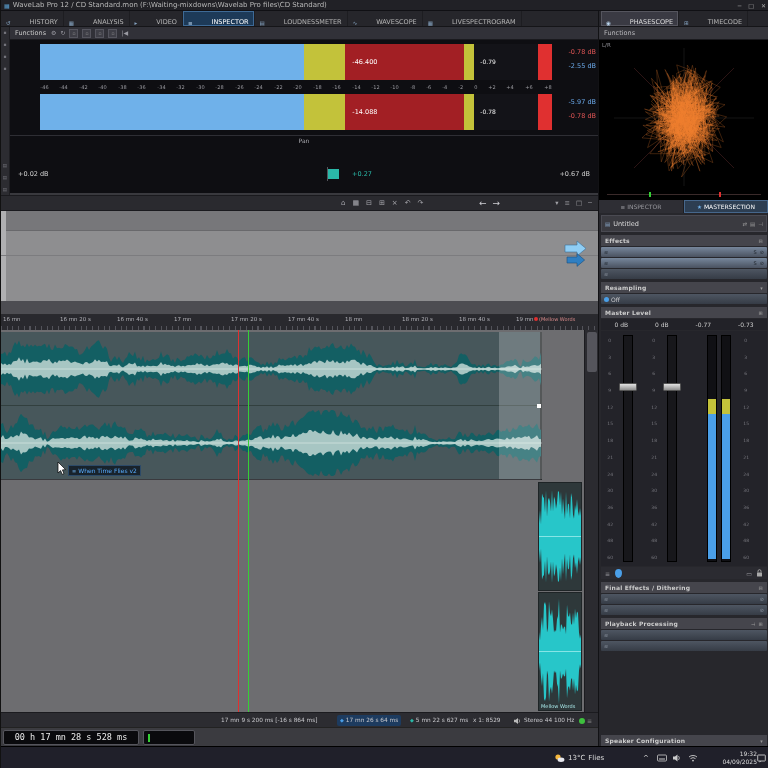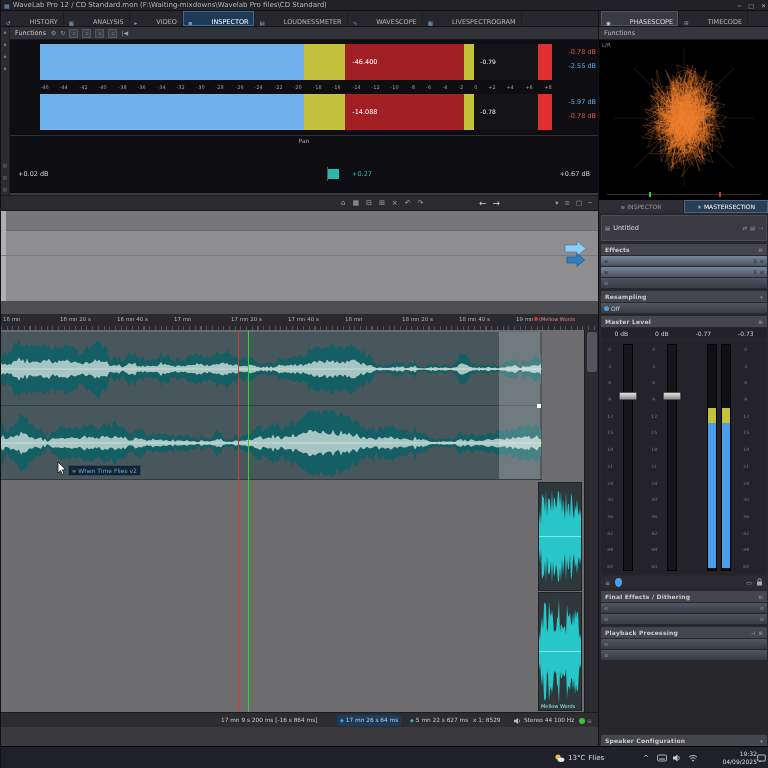--- a/index.html
+++ b/index.html
@@ -110,21 +110,21 @@
 .scope{position:absolute;left:0;top:13px;width:170px;height:160px;background:#000}
 .scopelabel{position:absolute;left:3px;top:2px;font-size:5.5px;color:#8a8a90;z-index:2}
 .scope-base{position:absolute;left:8px;bottom:5px;width:154px;height:1px;background:#3a2a2a}
 .scope-tick{position:absolute;bottom:3px;width:2px;height:5px}
 .inspector{position:absolute;left:0;top:173px;width:170px;height:546px;background:#27272c;display:flex;flex-direction:column}
 .itabs{display:flex;height:13px;font-size:6px}
 .itab{flex:1;display:flex;align-items:center;justify-content:center;gap:2px;background:#2e2e34;color:#9a9aa0;border-right:1px solid #1d1d21}
 .itab.active{background:#2d3e52;color:#fff;box-shadow:inset 0 0 0 1px #46678c}
 .itab .ticon{font-size:5.5px}
 .itab.active .ticon{color:#6fb1ea}
-.preset{height:26px;margin:2px 2px 0;background:#3a3a40;border:1px solid #4a4a52;display:flex;align-items:center;gap:3px;padding:0 3px;font-size:6.5px;color:#ddd}
+.preset{height:17px;margin:2px 2px 0;background:#3a3a40;border:1px solid #4a4a52;display:flex;align-items:center;gap:3px;padding:0 3px;font-size:6.5px;color:#ddd}
 .preset .rico{margin-left:auto;display:flex;gap:3px;font-size:5.5px;color:#999}
 .sechdr{height:11px;margin:3px 2px 0;background:#45454c;display:flex;align-items:center;padding:0 4px;font-size:6px;font-weight:bold;color:#ccc;letter-spacing:.2px}
 .sechdr .rico{margin-left:auto;display:flex;gap:3px;font-size:5px;font-weight:normal;color:#999}
 .slot{height:10px;margin:1px 2px 0;background:linear-gradient(180deg,#77879c,#4a5260);border-radius:1px;display:flex;align-items:center;padding:0 3px;font-size:5px;color:#20262e}
 .slot.dim{background:linear-gradient(180deg,#4e5662,#363c46);color:#8a929e}
 .slot .srt{margin-left:auto;display:flex;gap:3px}
 .slot .offtxt{font-size:6px;color:#c8c8cc;margin-left:2px}
 .mreadings{height:11px;margin:1px 2px 0;background:#222228;display:flex;justify-content:space-around;align-items:center;font-size:6px;color:#ccc}
 .faderarea{position:relative;height:235px;margin:1px 2px 0;background:#232329}
 .fcol{position:absolute;top:6px;bottom:6px;width:14px;display:flex;flex-direction:column;justify-content:space-between;align-items:center}
@@ -414,20 +414,26 @@
           <path d="M5.5,2 a3,3 0 0 1 0,4" stroke="#bbb" fill="none" stroke-width="0.8"></path>
         </svg>
       <span>Stereo 44 100 Hz</span>
     </span>
     <span class="sb-chip" style="right:3px;left:auto">
       <span style="width:6px;height:6px;border-radius:50%;background:#3ec03e;display:inline-block"></span>
       <span style="color:#888;font-size:6px">≡</span>
     </span>
   </div>
 
+  <div class="timebar">
+    <div class="tbox tdisplay">00 h 17 mn 28 s 528 ms</div>
+    <div class="tbox tmini">
+      <span class="greenmark"></span>
+    </div>
+  </div>
 
   <div class="vdivider"></div>
   <div class="rightcol">
 
     <div class="ps-toolbar">
       <span>Functions</span>
     </div>
     <div class="scope">
       <span class="scopelabel">L/R</span>
       <svg width="170" height="150" viewBox="0 0 170 150">

